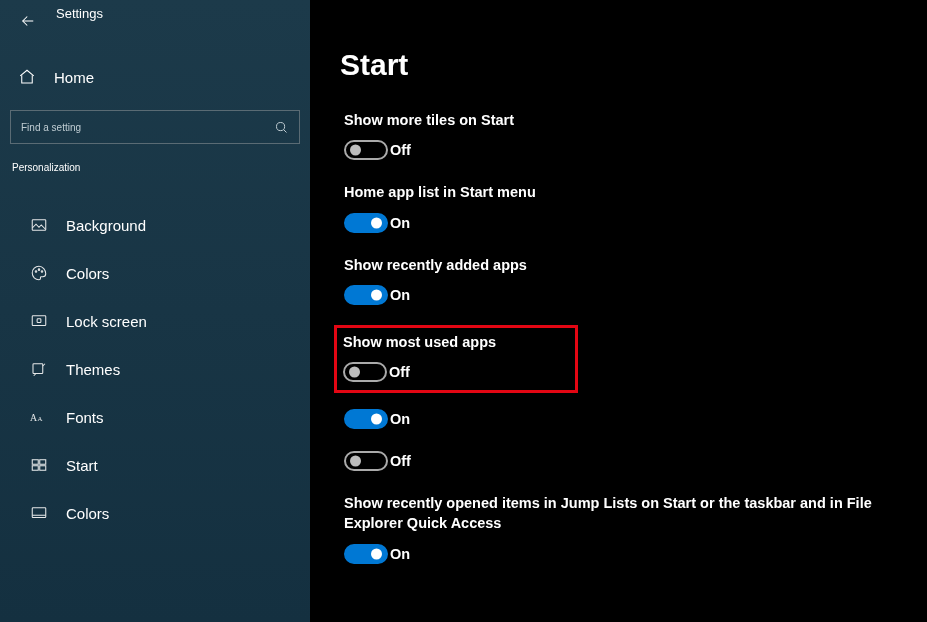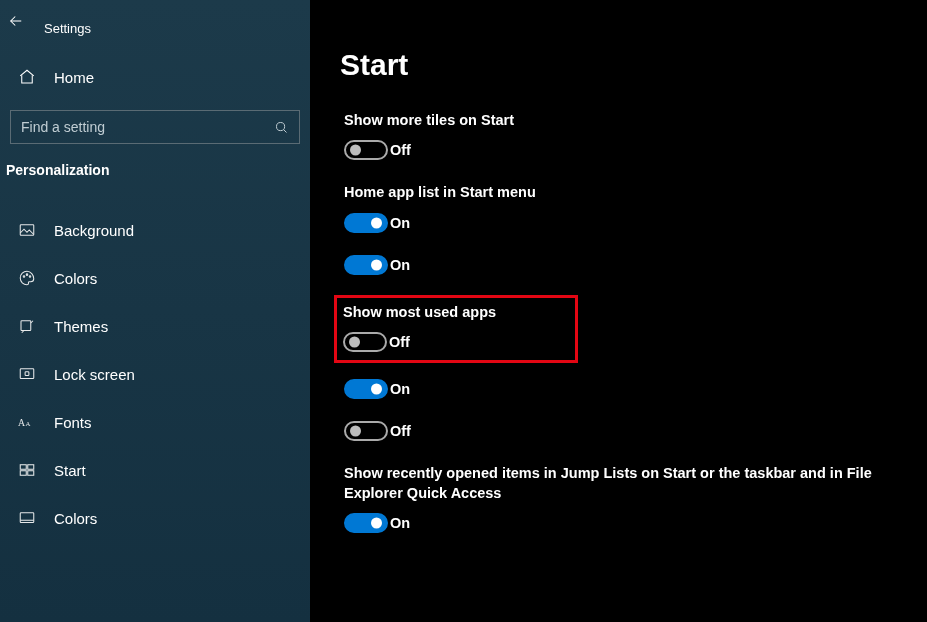--- a/index.html
+++ b/index.html
@@ -13,22 +13,23 @@
       overflow: hidden;
     }
     .sidebar {
       width: 310px;
       height: 100%;
       background: linear-gradient(180deg, #1c3a4a 0%, #143040 100%);
       padding-top: 6px;
     }
     .sidebar-header {
       display: flex;
-      align-items: flex-end;
+      align-items: flex-start;
       height: 30px;
+      padding-left: 12px;
     }
     .back-arrow {
       width: 32px;
       height: 30px;
       display: flex;
       align-items: center;
       justify-content: center;
       color: #fff;
     }
     .header-title {
@@ -53,42 +54,42 @@
       align-items: center;
       padding: 0 10px;
       color: #bfc9cd;
     }
     .search-box input {
       flex: 1;
       background: transparent;
       border: none;
       outline: none;
       color: #fff;
-      font-size: 14px;
+      font-size: 10px;
     }
     .search-box input::placeholder { color: #c0cdd3; }
     .search-icon { color: #c0cdd3; }
 
     .category-title {
-      font-size: 14px;
-      font-weight: 700;
-      padding: 18px 10px 10px 6px;
+      font-size: 10px;
+      font-weight: 400;
+      padding: 18px 10px 10px 12px;
     }
 
     .nav-item {
       display: flex;
       align-items: center;
       height: 48px;
       padding-left: 18px;
       cursor: pointer;
       font-size: 15px;
     }
     .nav-item .icon-slot { width: 22px; display:flex; align-items:center; justify-content:flex-start; color:#e6e8e9; }
     .nav-item .label { margin-left: 14px; }
-    .nav-list { margin-top: 18px; }
+    .nav-list { margin-top: 18px; padding-left: 12px; }
 
     .main {
       flex: 1;
       background: #000;
       padding: 48px 0 0 30px;
     }
     .page-title {
       font-size: 30px;
       font-weight: 600;
       margin-bottom: 26px;
@@ -201,34 +202,34 @@
             <circle cx="8" cy="10" r="1"></circle>
             <circle cx="12" cy="7.5" r="1"></circle>
             <circle cx="16" cy="10" r="1"></circle>
           </svg>
       </span>
       <span class="label">Colors</span>
     </div>
     <div class="nav-item">
       <span class="icon-slot">
         <svg width="18" height="18" viewBox="0 0 24 24" fill="none" stroke="currentColor" stroke-width="1.4">
+            <rect x="3" y="5" width="18" height="13" rx="1"></rect>
+            <rect x="9.5" y="9" width="5" height="5" rx="1"></rect>
+          </svg>
+      </span>
+      <span class="label">Lock screen</span>
+    </div>
+    <div class="nav-item">
+      <span class="icon-slot">
+        <svg width="18" height="18" viewBox="0 0 24 24" fill="none" stroke="currentColor" stroke-width="1.4">
             <rect x="4" y="5" width="13" height="13" rx="1"></rect>
             <path d="M17 8l3-3M8 18l-3 3"></path>
           </svg>
       </span>
       <span class="label">Themes</span>
-    </div>
-    <div class="nav-item">
-      <span class="icon-slot">
-        <svg width="18" height="18" viewBox="0 0 24 24" fill="none" stroke="currentColor" stroke-width="1.4">
-            <rect x="3" y="5" width="18" height="13" rx="1"></rect>
-            <rect x="9.5" y="9" width="5" height="5" rx="1"></rect>
-          </svg>
-      </span>
-      <span class="label">Lock screen</span>
     </div>
     <div class="nav-item">
       <span class="icon-slot">
         <svg width="18" height="14" viewBox="0 0 24 18" fill="currentColor">
             <text x="0" y="14" font-size="13" font-family="Segoe UI" fill="currentColor">A</text>
             <text x="10" y="14" font-size="9" font-family="Segoe UI" fill="currentColor">A</text>
           </svg>
       </span>
       <span class="label">Fonts</span>
     </div>
@@ -270,20 +271,21 @@
       <div class="setting-group">
         <div class="setting-label">Home app list in Start menu</div>
         <div class="toggle-row">
           <div class="toggle on">
             <div class="knob"></div>
           </div>
           <div class="toggle-state">On</div>
         </div>
       </div>
       <div class="setting-group">
+        <div class="setting-label">Show recently added apps</div>
         <div class="toggle-row">
           <div class="toggle on">
             <div class="knob"></div>
           </div>
           <div class="toggle-state">On</div>
         </div>
       </div>
       <div class="setting-group highlighted">
         <div class="setting-label">Show most used apps</div>
         <div class="toggle-row">

